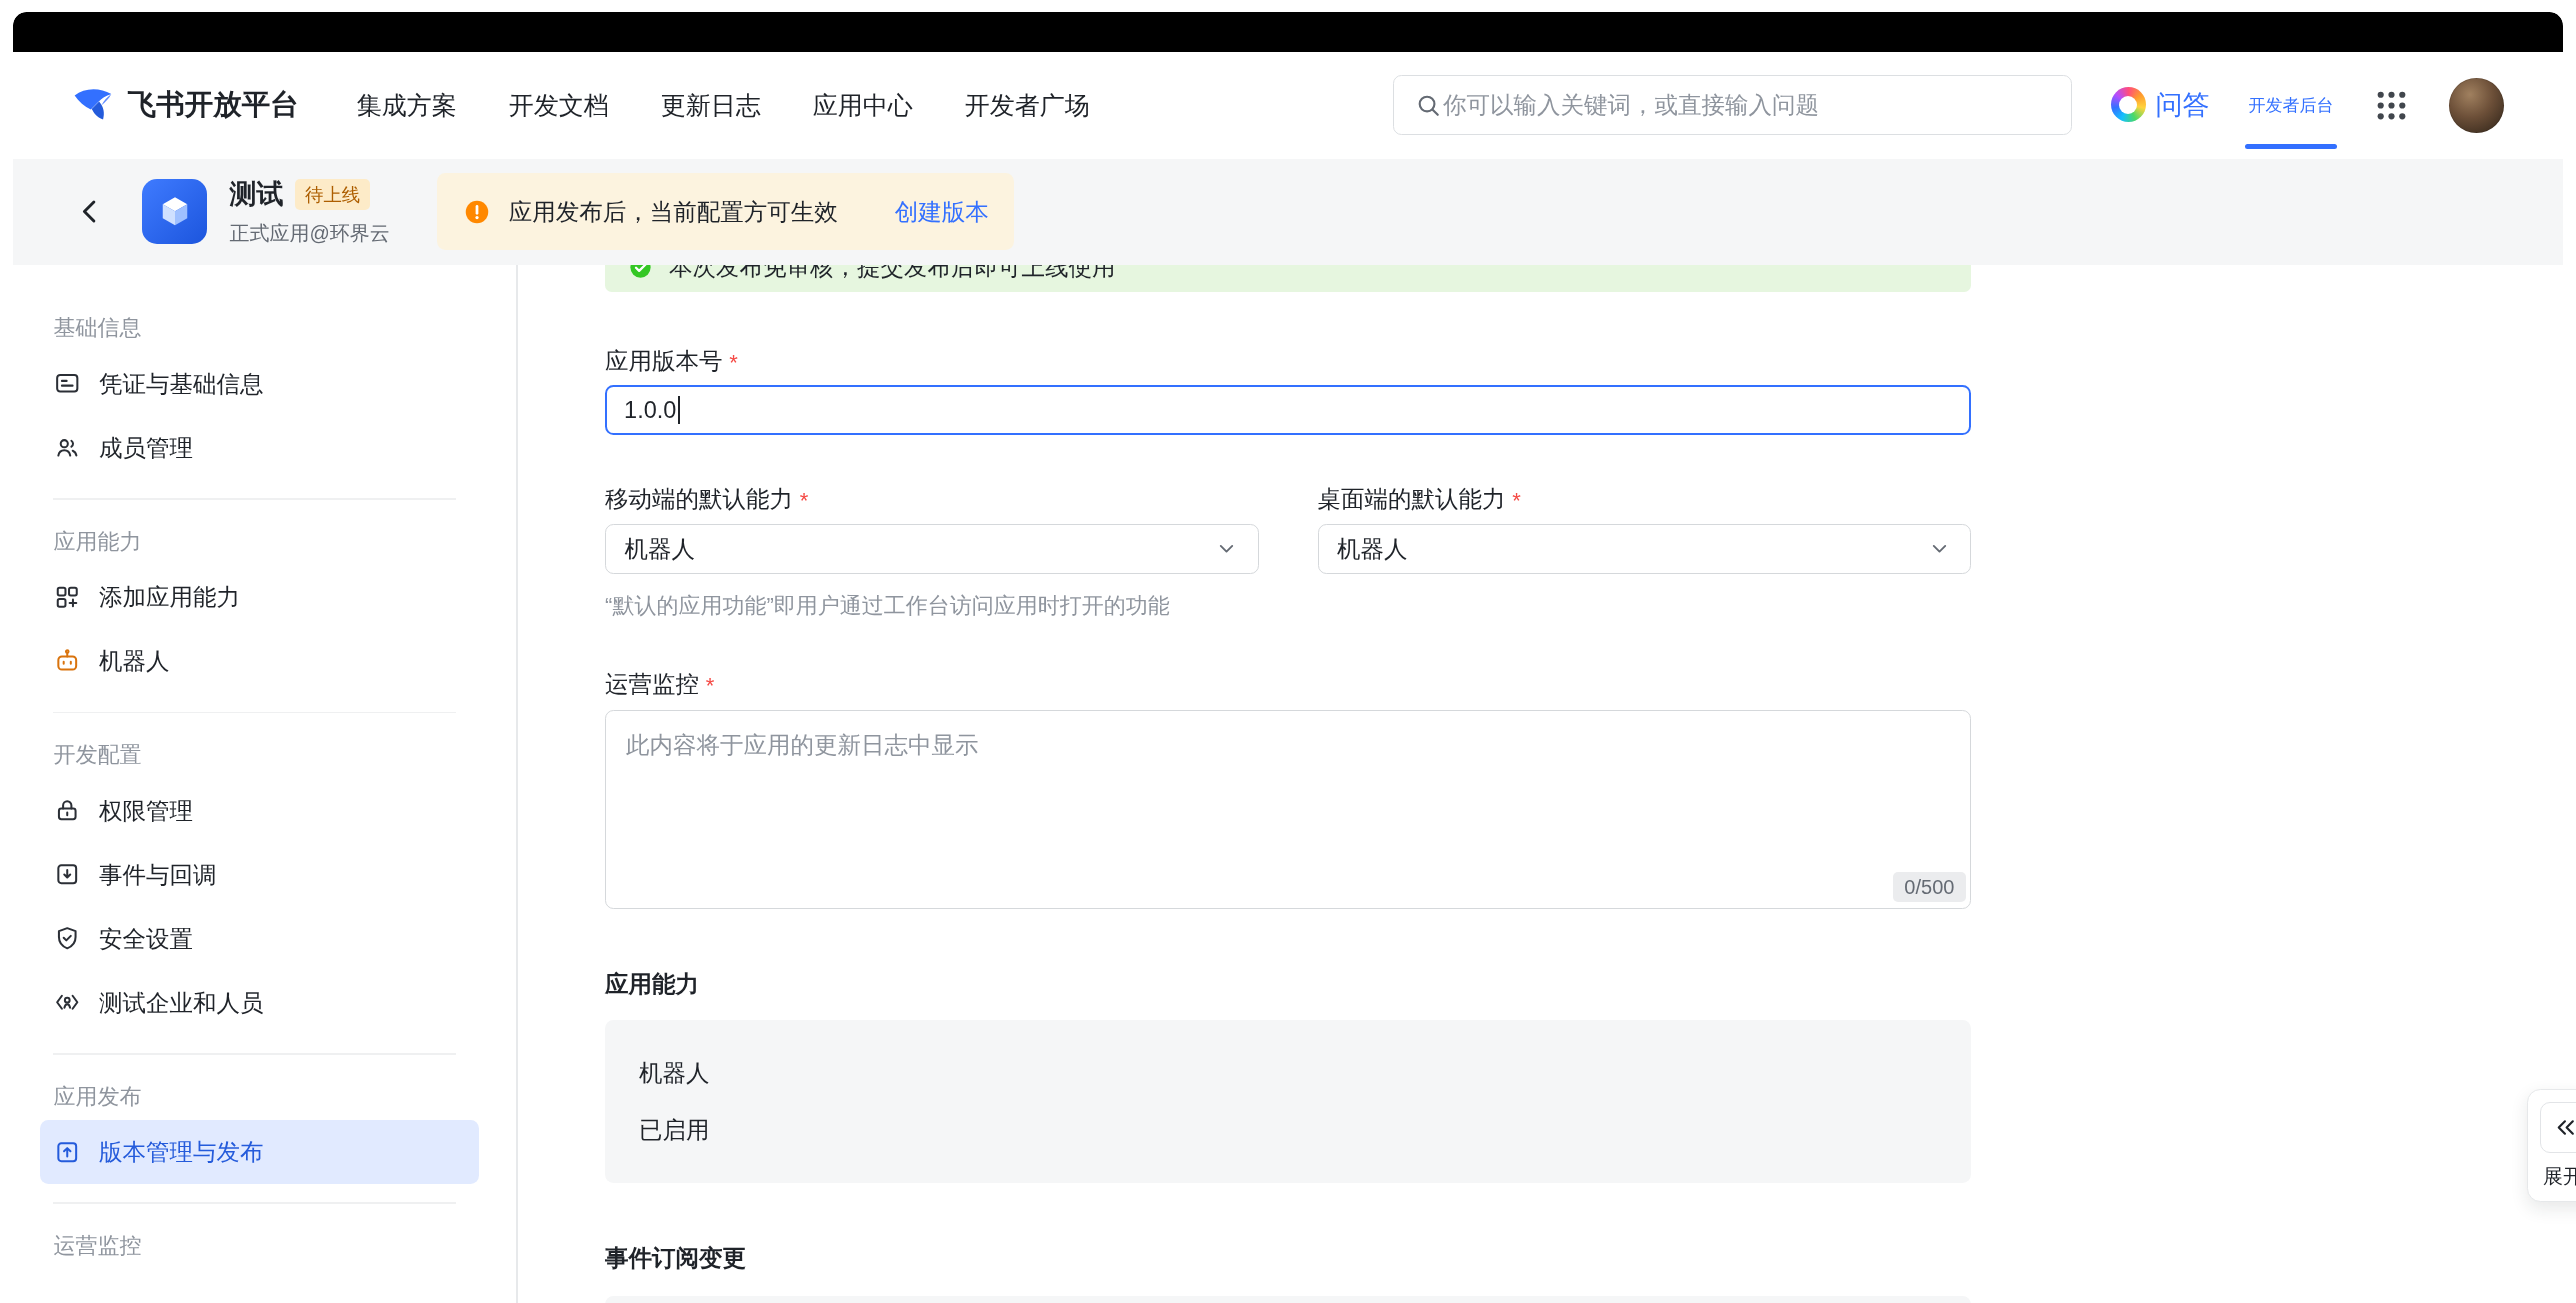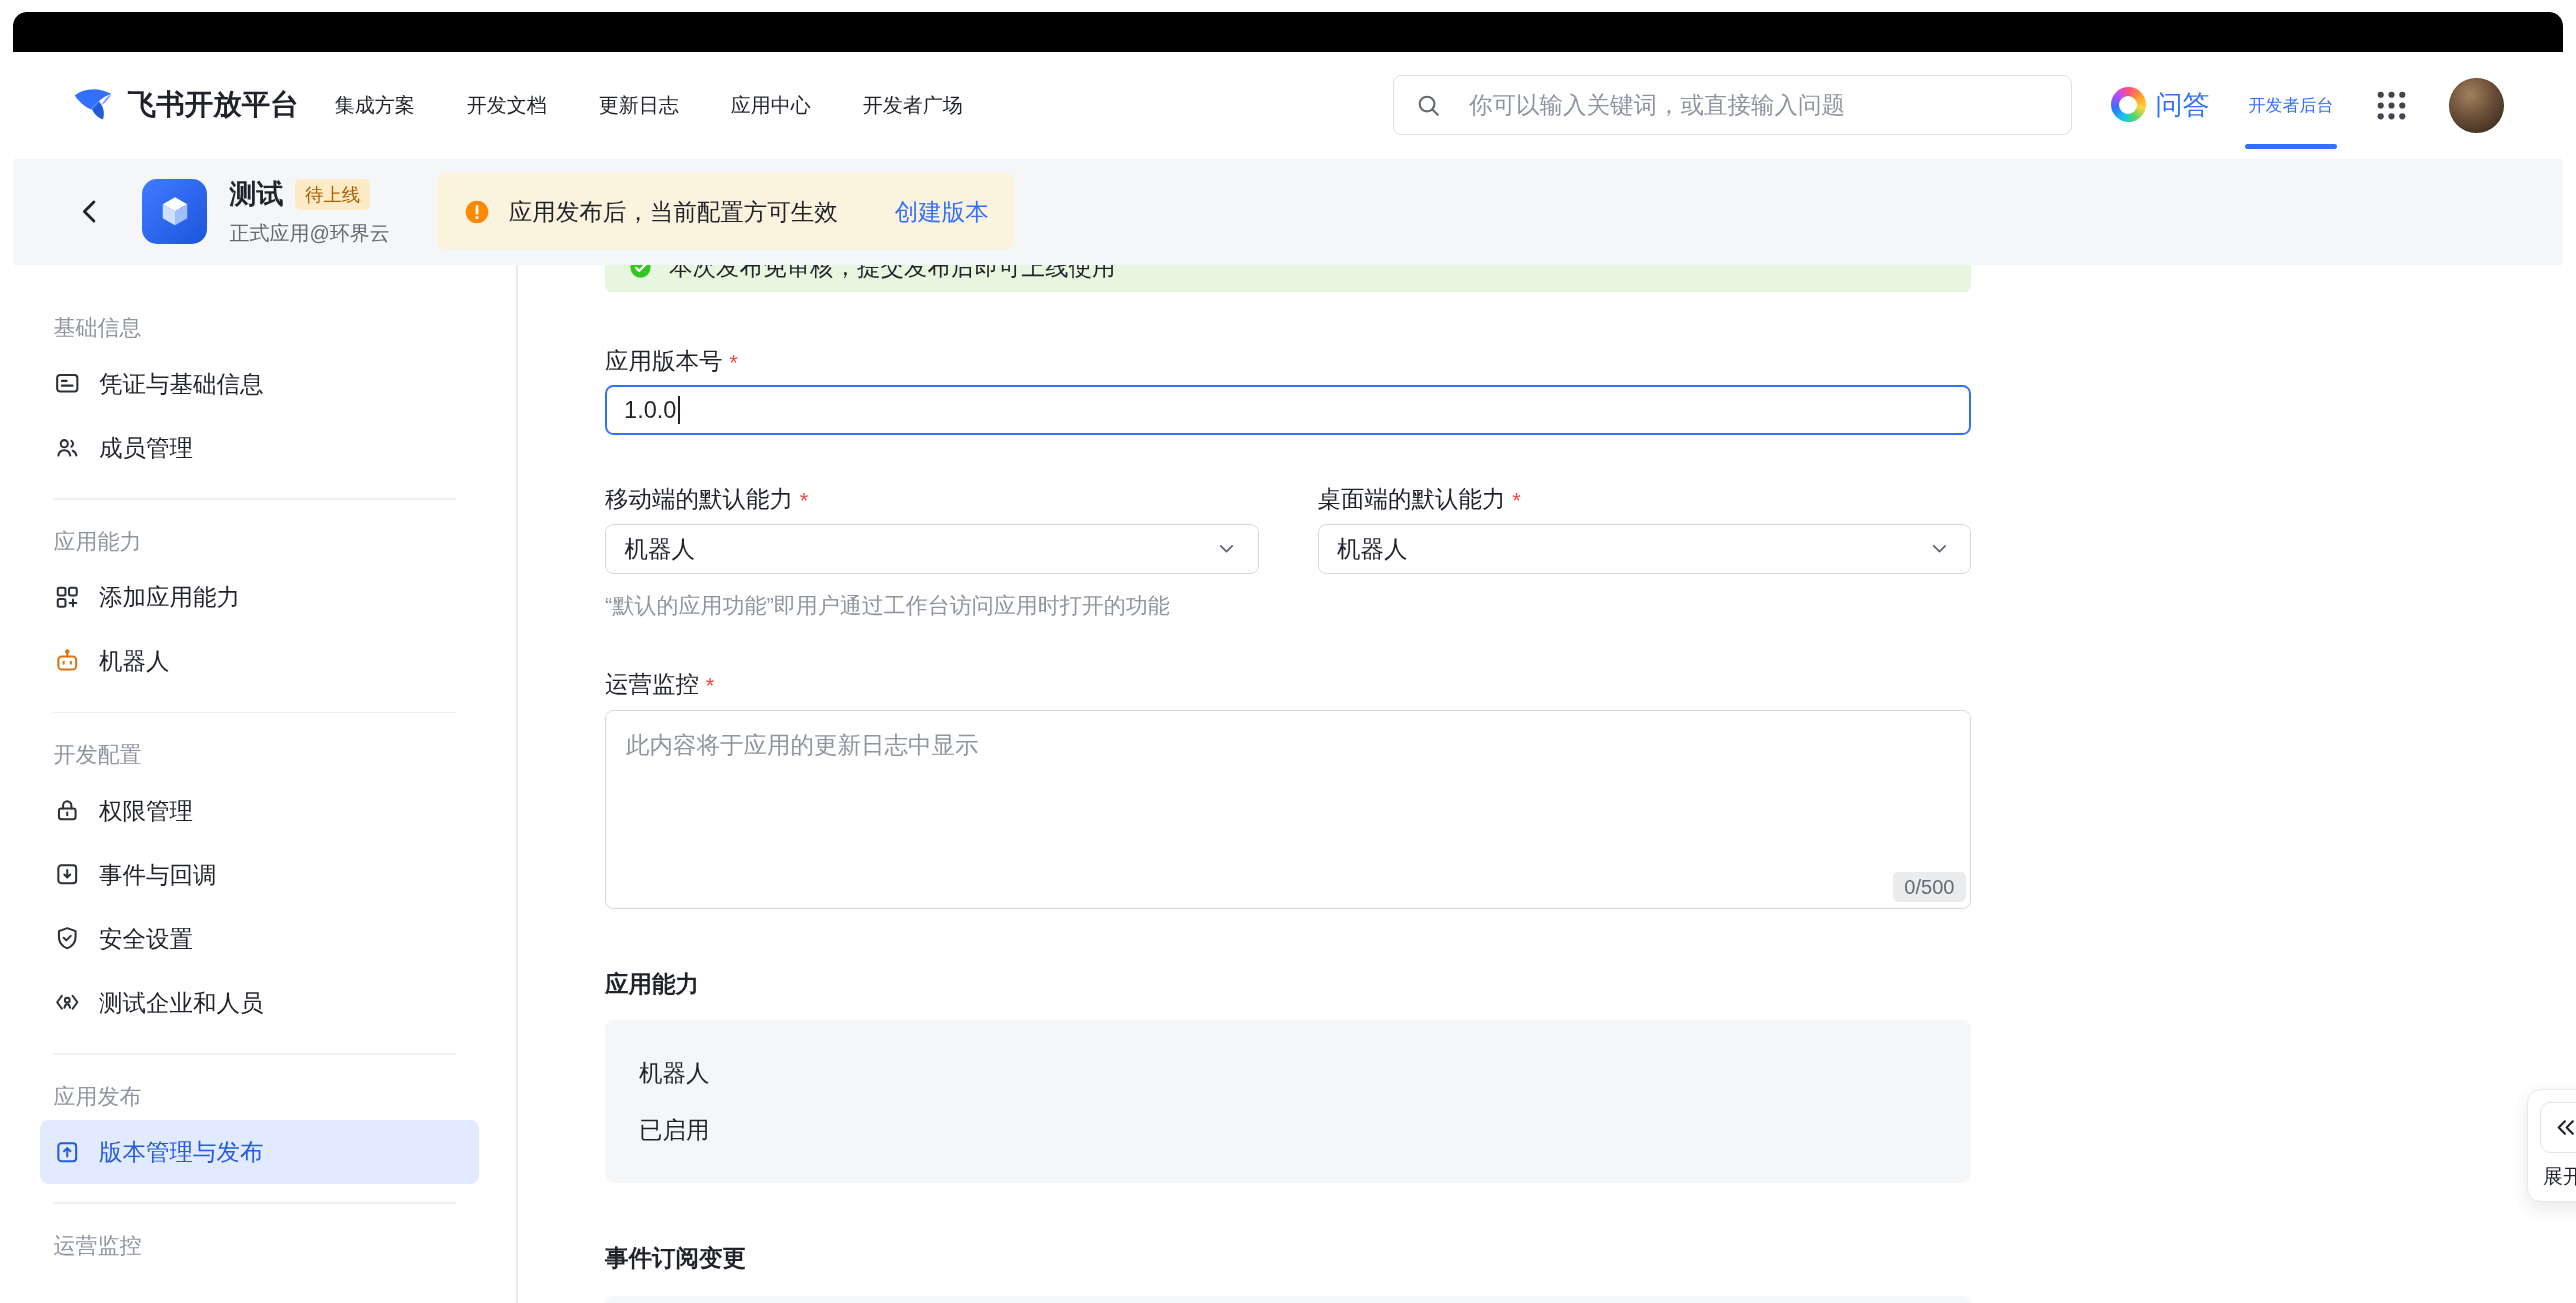--- a/index.html
+++ b/index.html
@@ -6,24 +6,24 @@
   .page{position:relative;width:2576px;height:1304px;overflow:hidden;background:#fff;
         font-family:"Liberation Sans","DejaVu Sans",sans-serif;color:#1f2329;}
   .window{position:absolute;top:11.7px;left:13.4px;right:13.4px;bottom:0;background:#fff;
           border-radius:13.4px 13.4px 0 0;overflow:hidden;}
   .titlebar{height:40px;background:#000;border-radius:13.4px 13.4px 0 0;}
 
   
   .topnav{height:107px;display:flex;align-items:center;padding:0 59px;background:#fff;position:relative;}
   .logo{display:flex;align-items:center;gap:13.4px;font-size:28.5px;font-weight:700;color:#1f2329;cursor:pointer;}
   .logo svg{width:42px;height:42px;}
-  .nav{display:flex;gap:52px;margin-left:36px;font-size:20px;font-weight:500;color:#1f2329;}
+  .nav{display:flex;gap:52px;margin-left:58px;font-size:25px;font-weight:500;color:#1f2329;}
   .nav a{cursor:pointer;white-space:nowrap;}
   .search{margin-left:auto;width:679px;height:60px;border:1.7px solid #dcdfe2;border-radius:8.4px;
-          display:flex;align-items:center;gap:27px;padding:0 20px;box-sizing:border-box;
+          display:flex;align-items:center;gap:1px;padding:0 20px;box-sizing:border-box;
           color:#8f959e;font-size:23.5px;background:#fff;cursor:text;}
   .search svg{width:28.5px;height:28.5px;color:#646a73;flex:0 0 28.5px;}
   .search .ph{white-space:nowrap;overflow:hidden;}
   .tn-right{display:flex;align-items:center;gap:39px;margin-left:39px;}
   .qa{display:flex;gap:10px;color:#3370ff;font-size:27px;font-weight:500;cursor:pointer;}
   .qa-ring{width:35px;height:35px;border-radius:50%;position:relative;flex:0 0 35px;
            background:conic-gradient(#ff4d7c,#ff9a2e,#ffd43d,#4cd964,#14c0ff,#3370ff,#b44dff,#ff4d7c);}
   .qa-ring::after{content:"";position:absolute;inset:8.4px;background:#fff;border-radius:50%;}
   .console{color:#3370ff;font-size:17px;font-weight:500;position:relative;cursor:pointer;white-space:nowrap;}
   .console::after{content:"";position:absolute;left:-3.4px;right:-3.4px;bottom:-32px;height:5px;border-radius:2.5px;background:#3370ff;}

